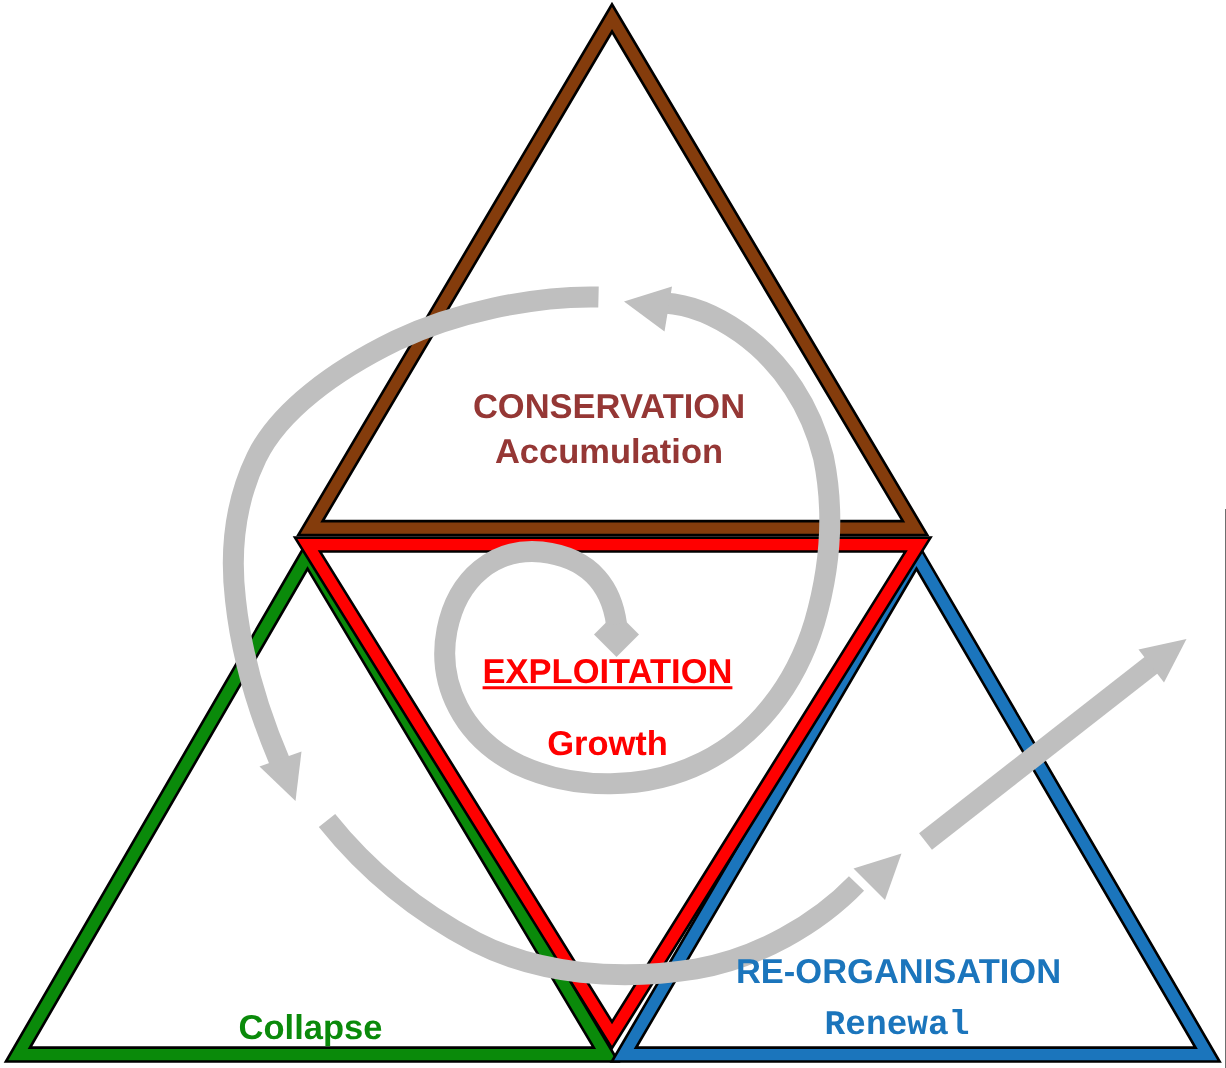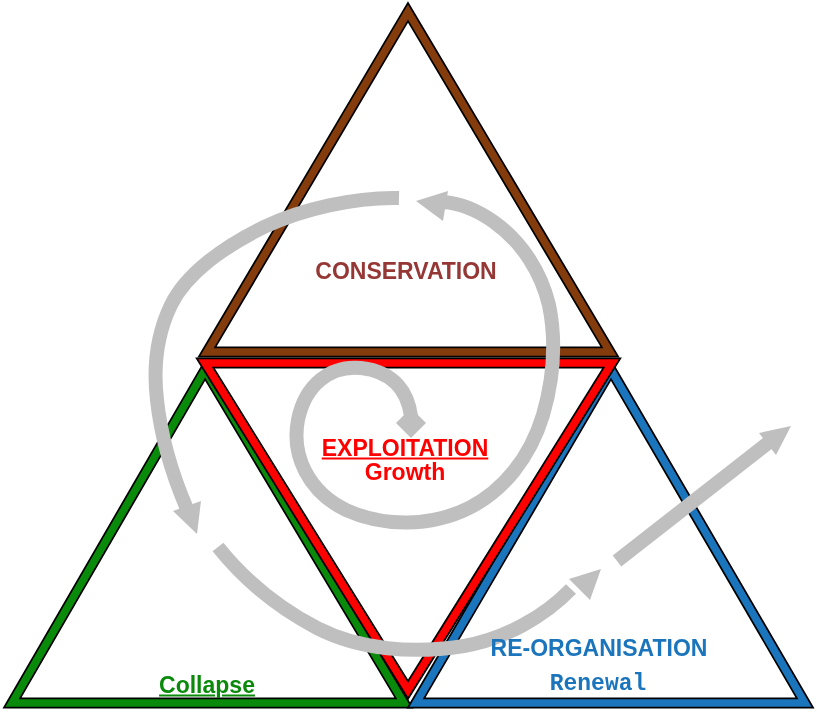--- a/index.html
+++ b/index.html
@@ -69,22 +69,23 @@
                C 360 650 413 654 464 646
                C 505 639 545 616 571 589"></path>
       <polygon points="601,569 590,600 569,579" fill="#BFBFBF" stroke="none"></polygon>
 
       <path d="M 617 561 L 768 443"></path>
       <polygon points="791,426 776,455 759,433" fill="#BFBFBF" stroke="none"></polygon>
     </g>
   </svg>
 
   <div class="lbl conservation" style="left:406px; top:271px;">CONSERVATION</div>
+  <div class="lbl conservation" style="left:406px; top:301px;">Accumulation</div>
 
   <div class="lbl exploitation" style="left:405px; top:448px;text-decoration:underline;">EXPLOITATION</div>
-  <div class="lbl exploitation" style="left:405px; top:472px;">Growth</div>
+  <div class="lbl exploitation" style="left:405px; top:496px;">Growth</div>
 
-  <div class="lbl release" style="left:207px; top:685px;text-decoration:underline;">Collapse</div>
+  <div class="lbl release" style="left:207px; top:685px;">Collapse</div>
 
   <div class="lbl reorg" style="left:599px; top:648px;">RE-ORGANISATION</div>
   <div class="lbl reorg" style="left:598px; top:684px;font-family:Liberation Mono, monospace;">Renewal</div>
 
 </div>
 
 </body></html>

